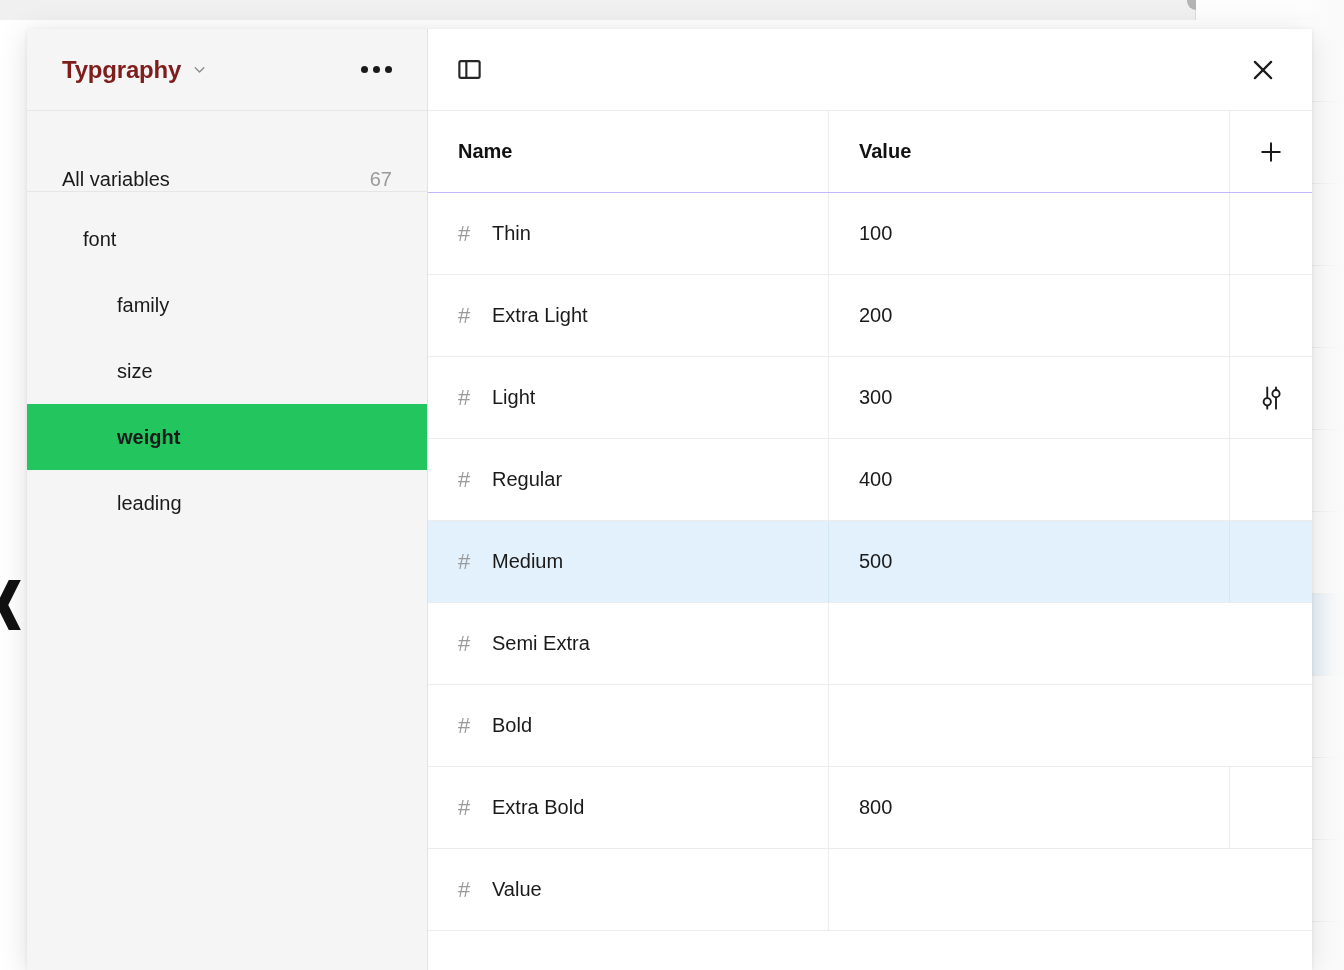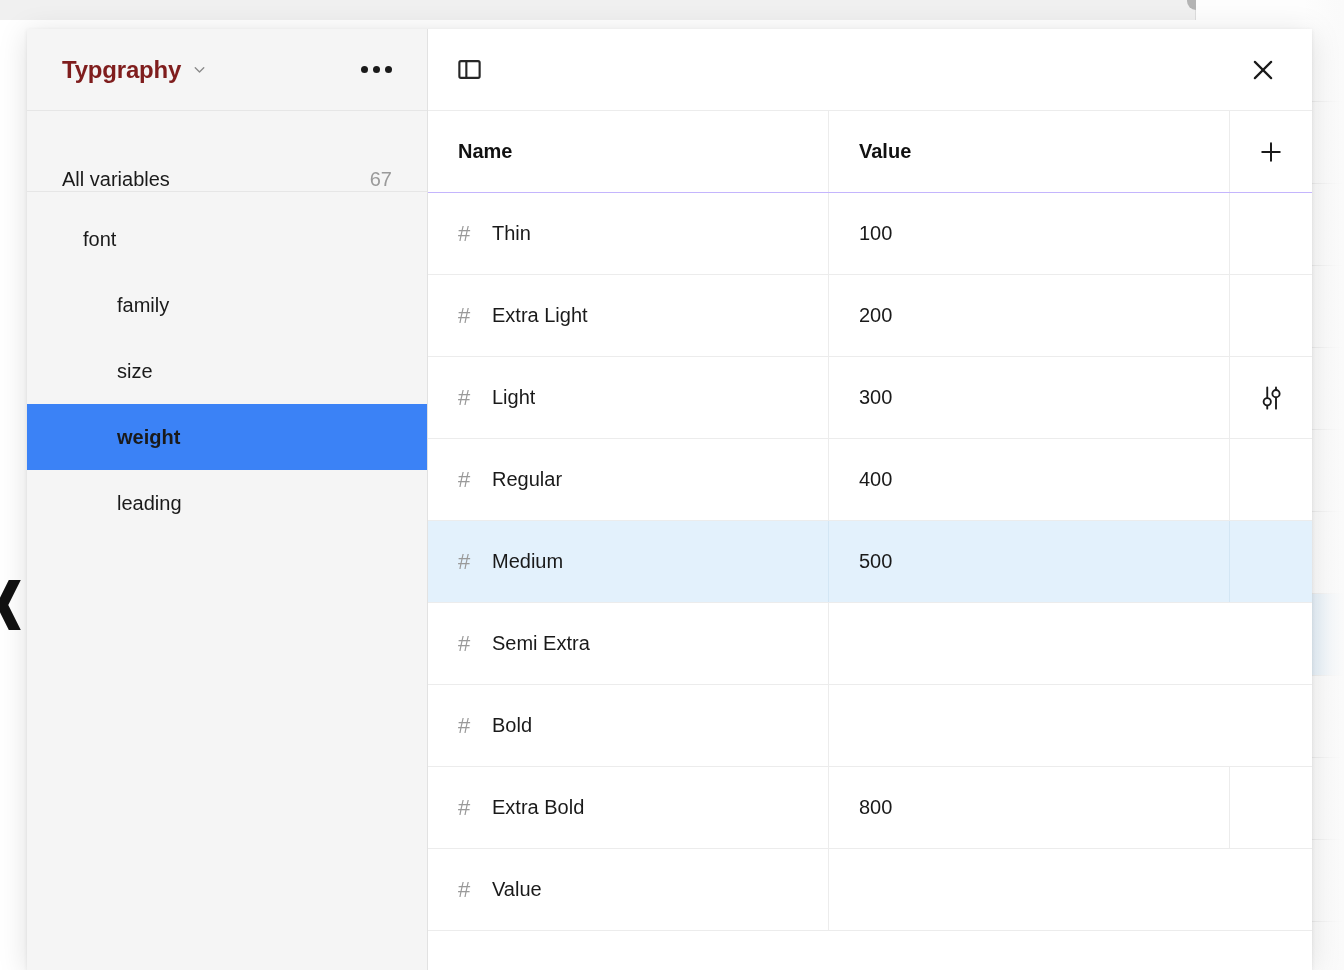--- a/index.html
+++ b/index.html
@@ -159,21 +159,21 @@
     height: 66px;
     display: flex; align-items: center;
     padding-left: 56px;
     font-size: 20px;
     color: #1a1a1a;
     cursor: pointer;
   }
   .group-row.is-parent { padding-left: 56px; }
   .group-row.is-child { padding-left: 90px; align-items: center; }
   .group-row.selected {
-    background: #3b82f6;
+    background: #22c55e;
     font-weight: bold;
   }
 
   
   #modal-main {
     flex: 1;
     display: flex; flex-direction: column;
     background: #ffffff;
     min-width: 0;
   }

